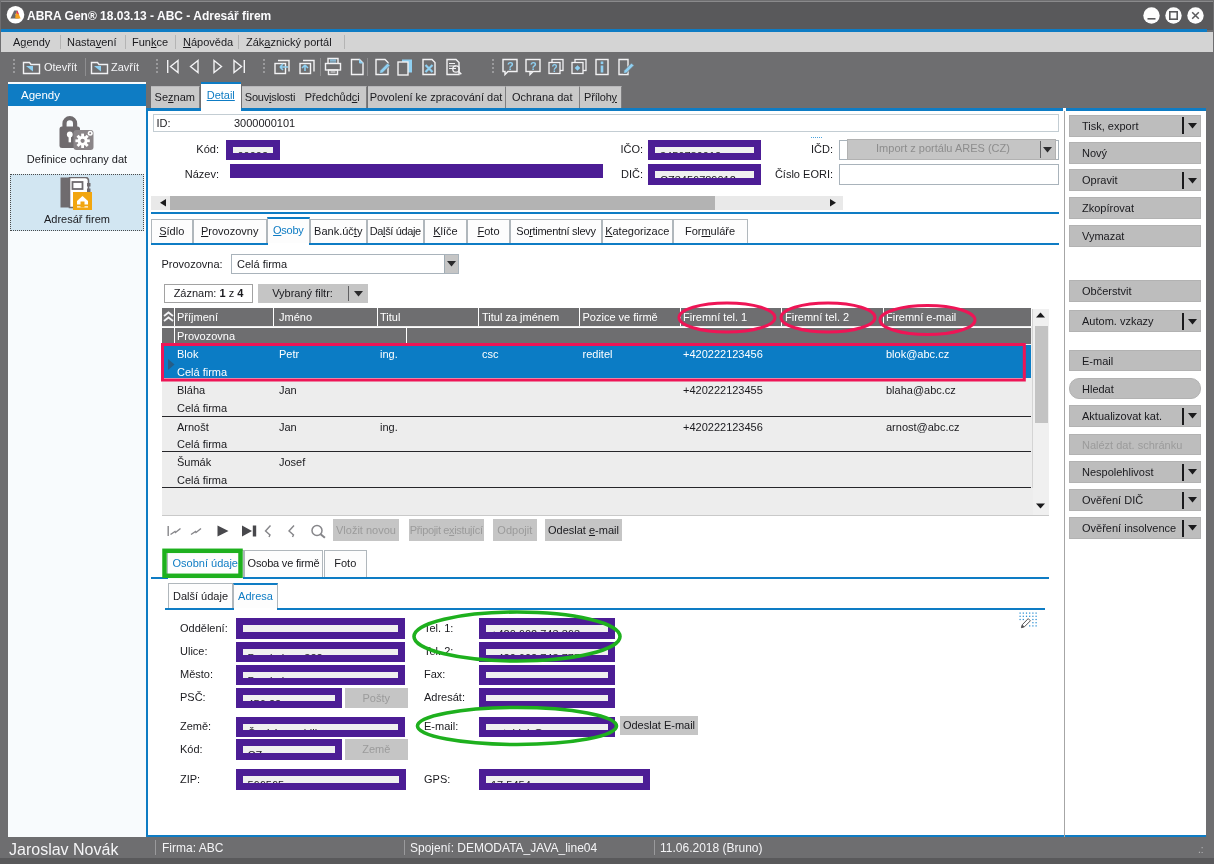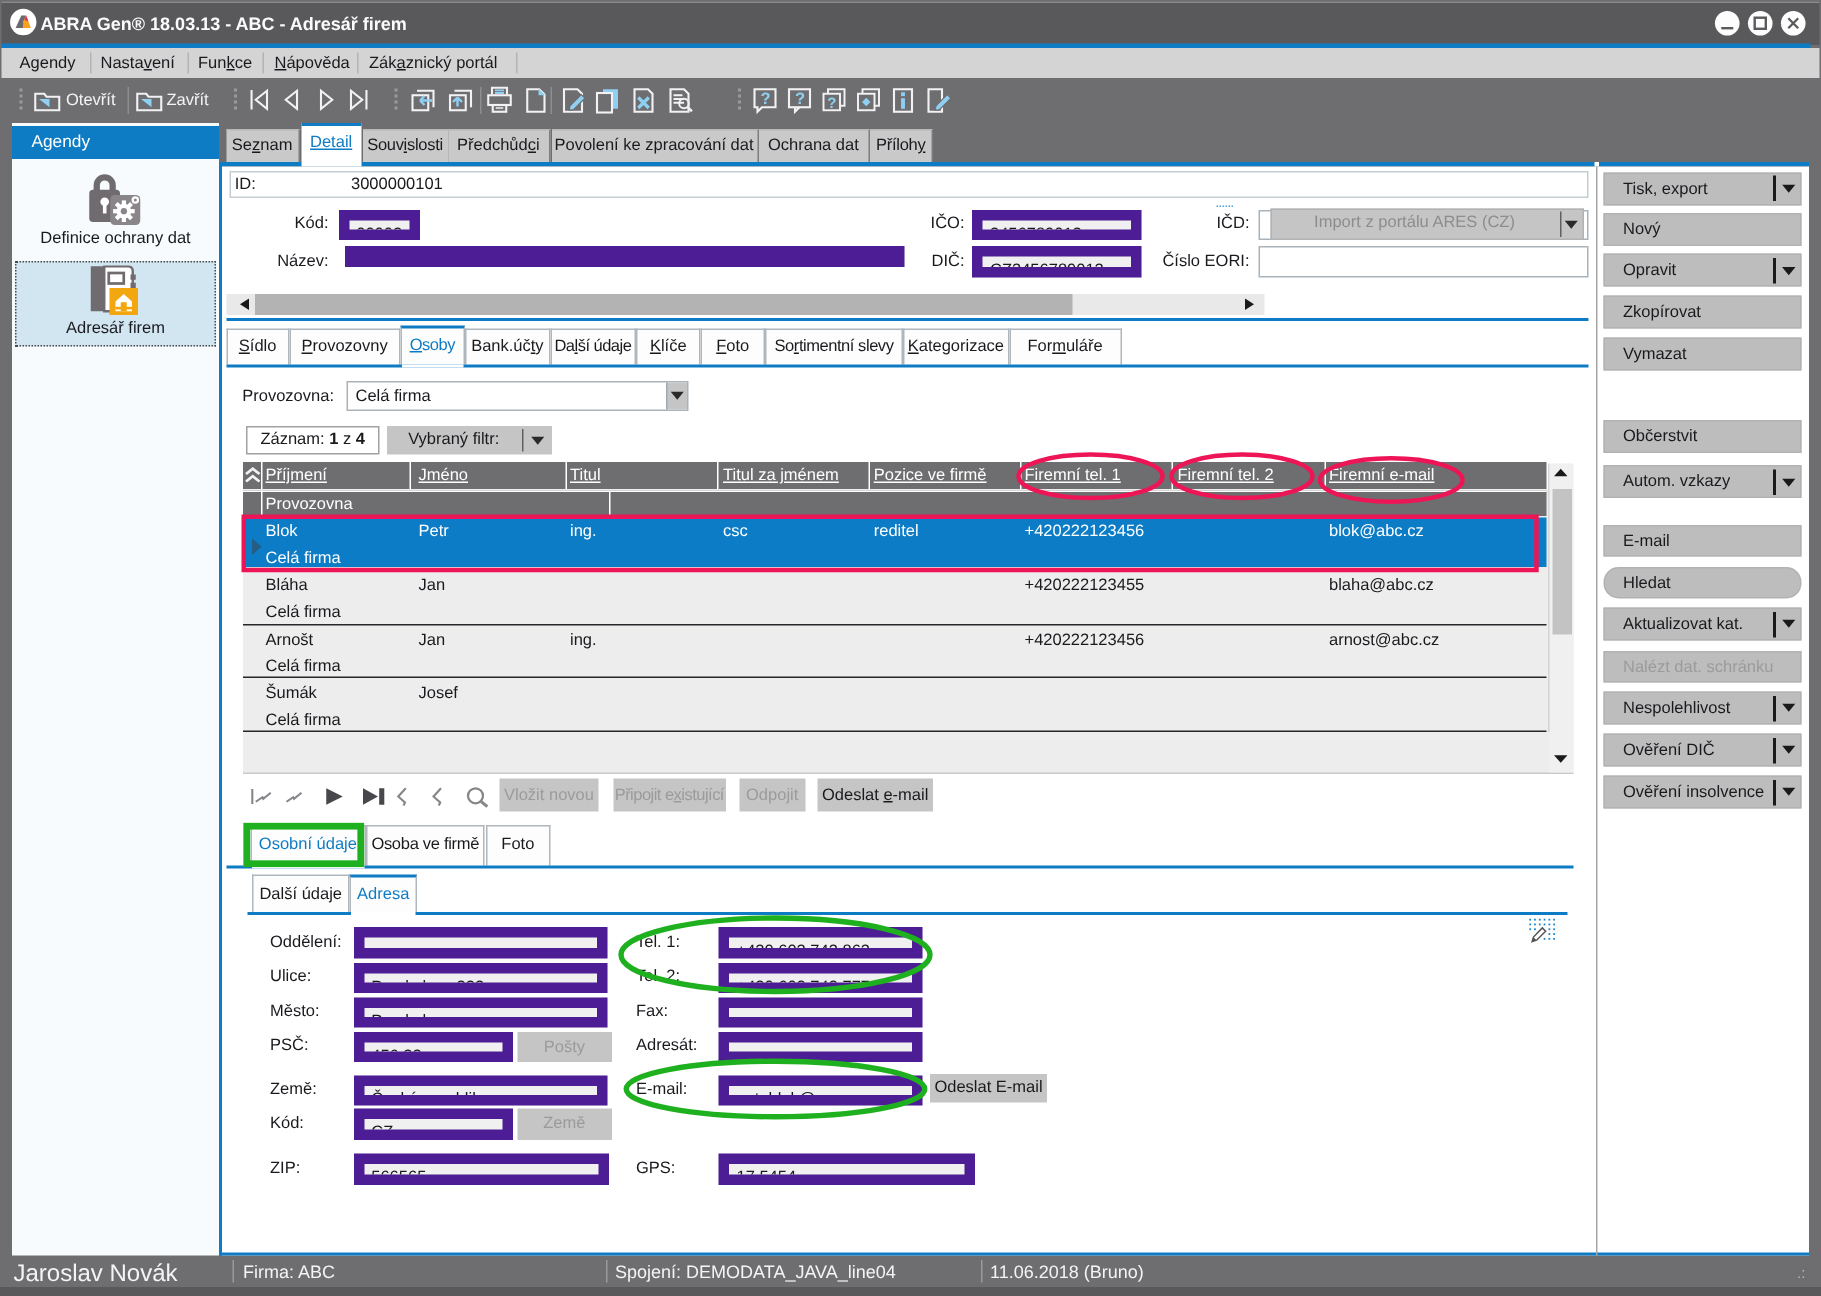--- a/index.html
+++ b/index.html
@@ -11,21 +11,21 @@
 .wfld{background:#ffffff;border:1px solid #a9b3bb;line-height:18px;padding-left:5px;}
 .gbtn{background:#c5c5c5;text-align:center;line-height:20px;white-space:nowrap;}
 .dis{color:#9b9b9b;}
 .rbtn{background:#bdbdbd;border:1px solid #b2b2b2;line-height:20px;padding-left:12px;white-space:nowrap;}
 .tbtxt{color:#f4f4f6;}
 .sep-v{width:1px;background:#9a9a9c;}
 .tab1{top:86px;height:22px;background:#c9c9c9;border-right:1px solid #7e7e80;border-top:1px solid #b8b8ba;text-align:center;line-height:21px;white-space:nowrap;overflow:hidden;}
 .tab2{top:219px;height:23.5px;background:#fdfdfd;border:1px solid #b0b7bc;border-bottom:none;text-align:center;line-height:23px;white-space:nowrap;overflow:hidden;}
 .tab3{background:#fdfdfd;border:1px solid #b0b7bc;border-bottom:none;text-align:center;line-height:21px;white-space:nowrap;overflow:hidden;}
 .blue{background:#0e7cc4;}
-.hdrcell{color:#fff;position:absolute;top:3px;text-decoration:underline;}
+.hdrcell{color:#fff;position:absolute;top:3px;}
 </style>
 </head>
 <body>
 <div id="win">
 
 <div class="ab" id="titlebar" style="left:1px;top:1px;width:1212px;height:29px;background:#59595b;border-top:1px solid #8a8a8c;"></div>
 <svg class="ab" style="left:6px;top:5px;" width="20" height="20" viewBox="0 0 20 20">
 <circle cx="9.5" cy="9.7" r="8.8" fill="#fff"></circle>
 <path d="M4.4 13.6 L8.2 5.4 L11.4 5.4 L9.5 9.6 L13.0 13.6 L8.8 13.6 Z" fill="#6a6a6c"></path>
 <path d="M9.5 9.6 L11.4 5.4 L14.6 13.6 L9.2 13.6 Z" fill="#f6a21c"></path>

